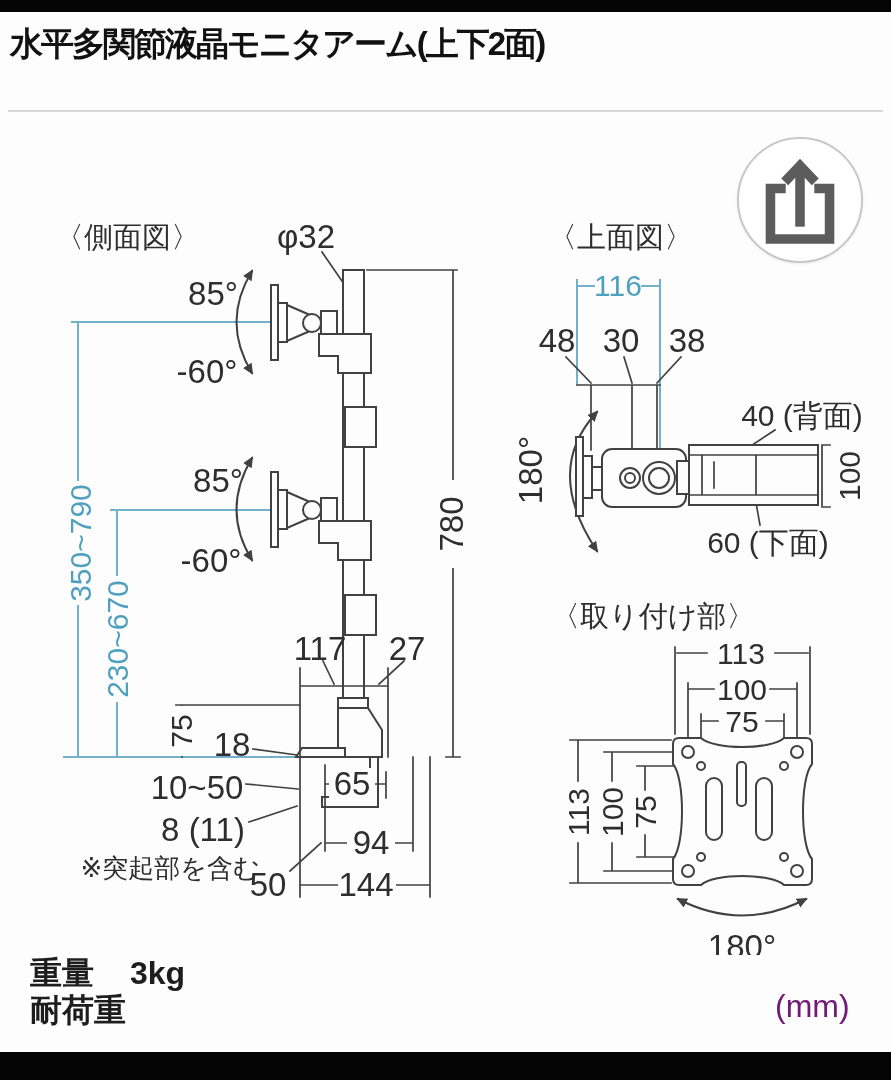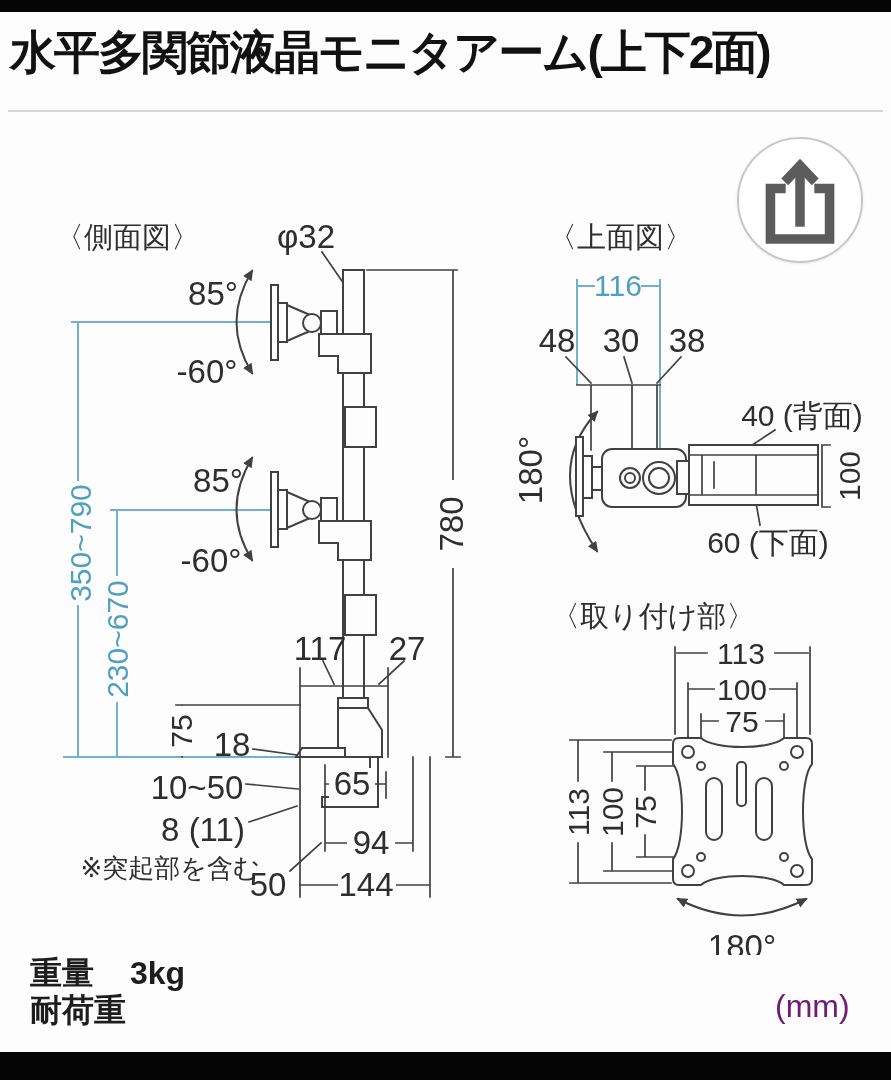--- a/index.html
+++ b/index.html
@@ -5,21 +5,21 @@
   html,body{margin:0;padding:0;}
   body{
     width:891px;height:1080px;position:relative;overflow:hidden;
     background:#fdfdfd;font-family:"Liberation Sans","DejaVu Sans",sans-serif;
   }
   .bar{position:absolute;left:0;width:891px;background:#050505;}
   .bar.top{top:0;height:12px;}
   .bar.bottom{top:1052px;height:28px;}
   .title{
     position:absolute;left:10px;top:22px;width:875px;
-    font-size:46px;font-weight:bold;color:#111;letter-spacing:-2px;
+    font-size:33px;font-weight:bold;color:#111;letter-spacing:-2px;
     white-space:nowrap;
   }
   .divider{position:absolute;left:8px;top:110px;width:875px;height:0;border-top:2px solid #d6d6d6;}
   svg.drawing{position:absolute;left:0;top:0;}
   svg .ln{stroke:#414141;stroke-width:2;fill:none;stroke-linecap:square;}
   svg .thin{stroke-width:1.7;}
   svg .lnf{stroke:#414141;stroke-width:2;fill:#fdfdfd;}
   svg .blu{stroke:#72b1ca;stroke-width:2;fill:none;}
   svg .bg{fill:#fdfdfd;stroke:none;}
   svg text{fill:#2e2e2e;font-family:"Liberation Sans","DejaVu Sans",sans-serif;}

